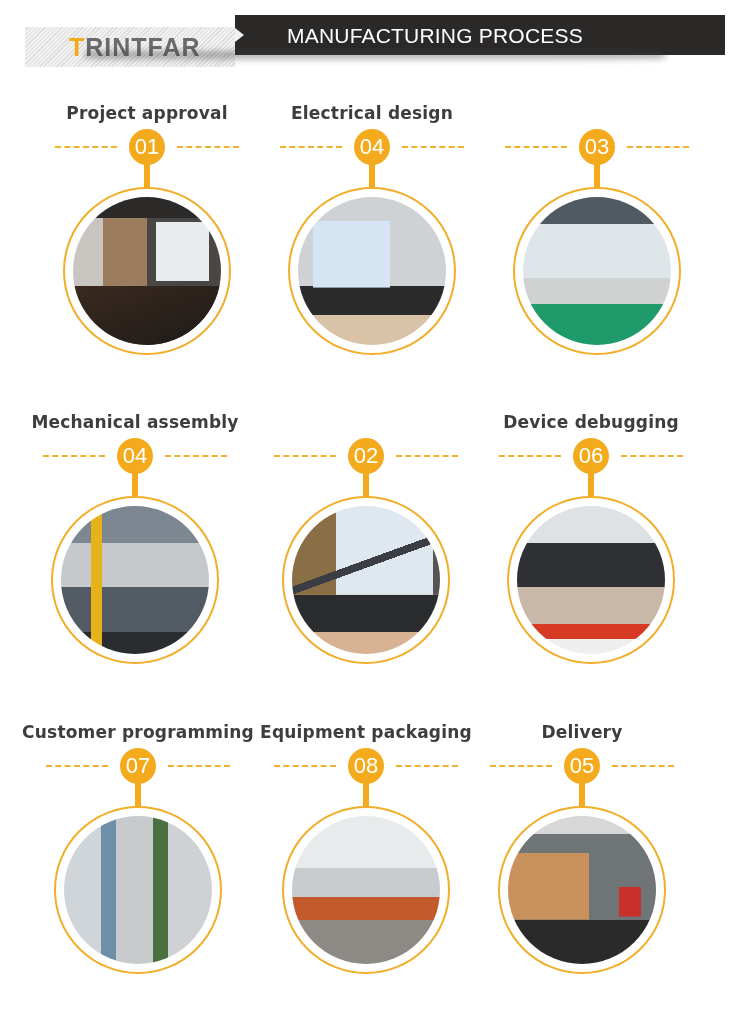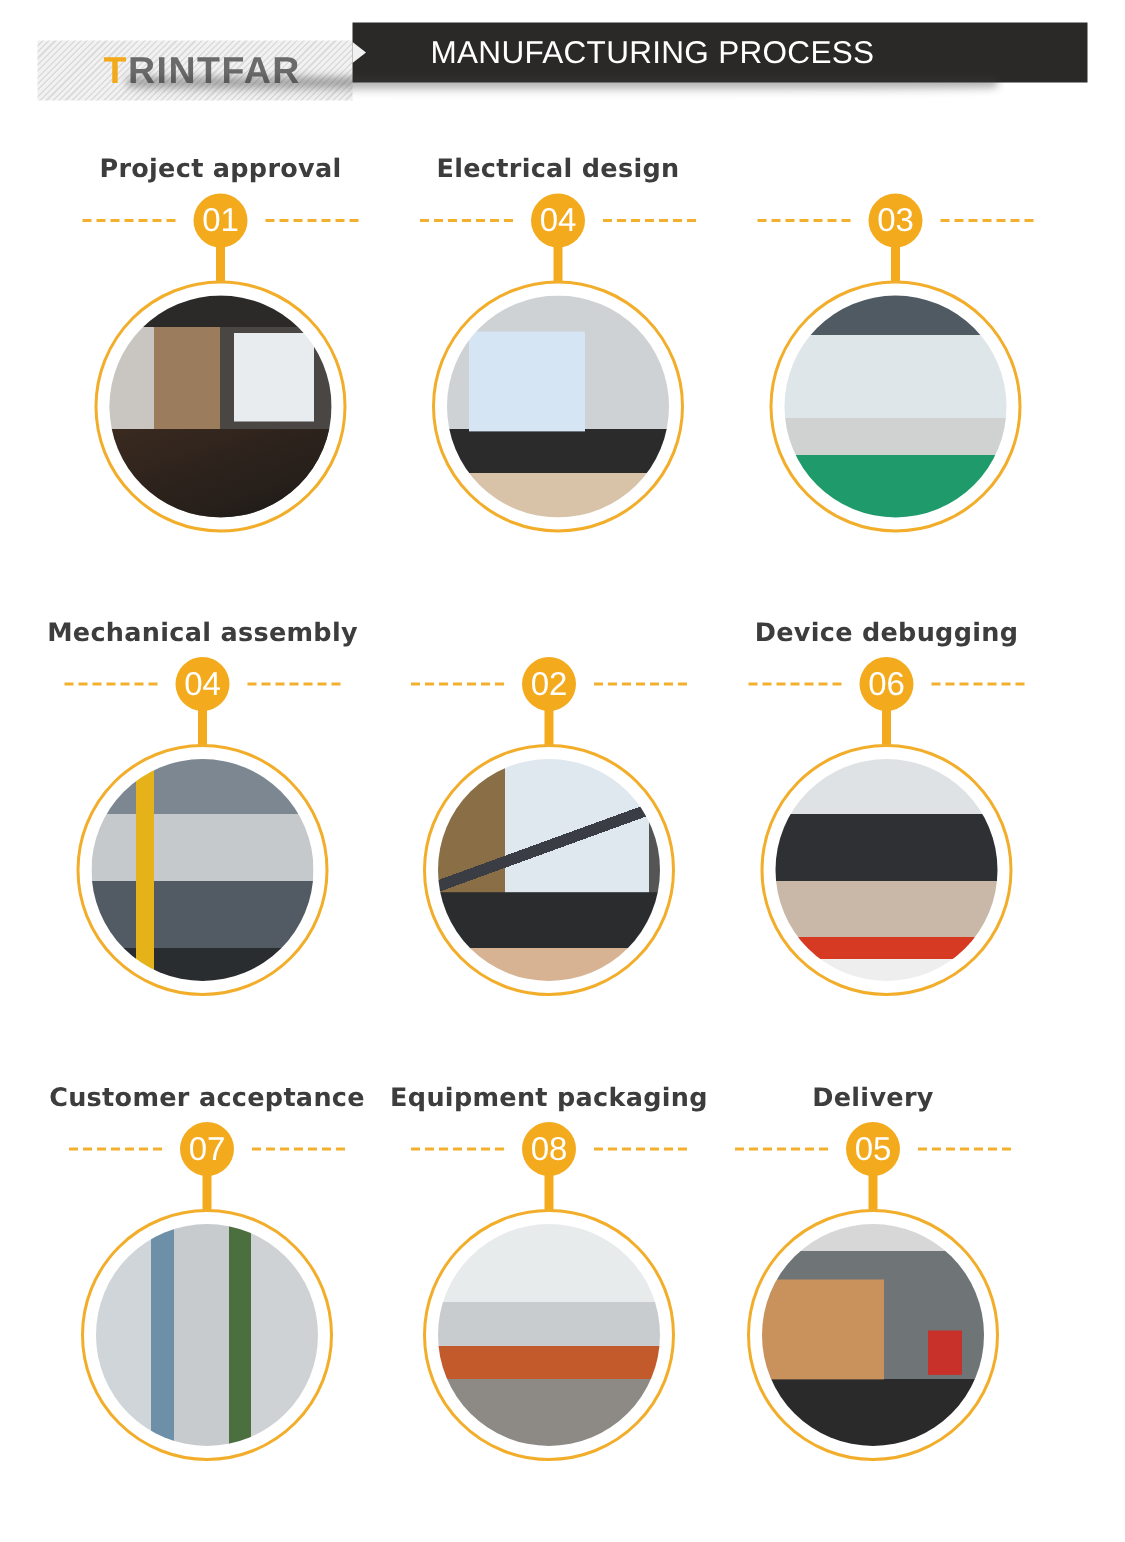--- a/index.html
+++ b/index.html
@@ -124,21 +124,21 @@
   <div class="dash left"></div>
   <div class="dash right"></div>
   <div class="badge">06</div>
   <div class="stem"></div>
   <div class="ring">
       <div class="photo p6"></div>
     </div>
 </div>
 
 <div class="step" style="left:18px; top:722px;">
-  <div class="step-title">Customer acceptance</div>
+  <div class="step-title">Customer programming</div>
   <div class="dash left"></div>
   <div class="dash right"></div>
   <div class="badge">07</div>
   <div class="stem"></div>
   <div class="ring">
       <div class="photo p7"></div>
     </div>
 </div>
 <div class="step" style="left:246px; top:722px;">
   <div class="step-title">Equipment packaging</div>

